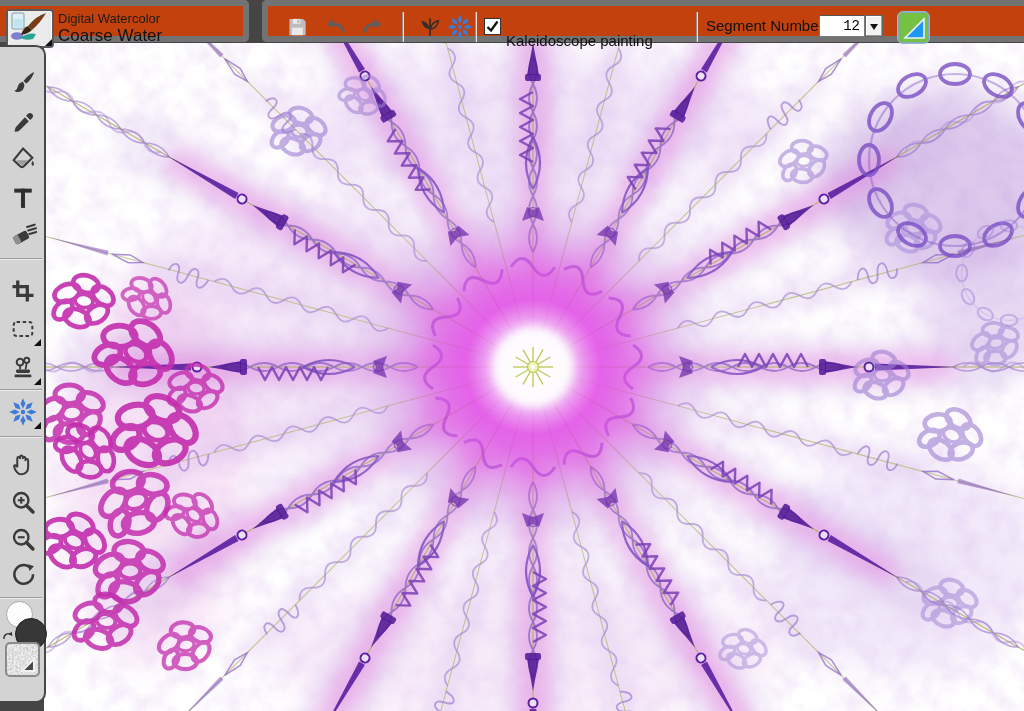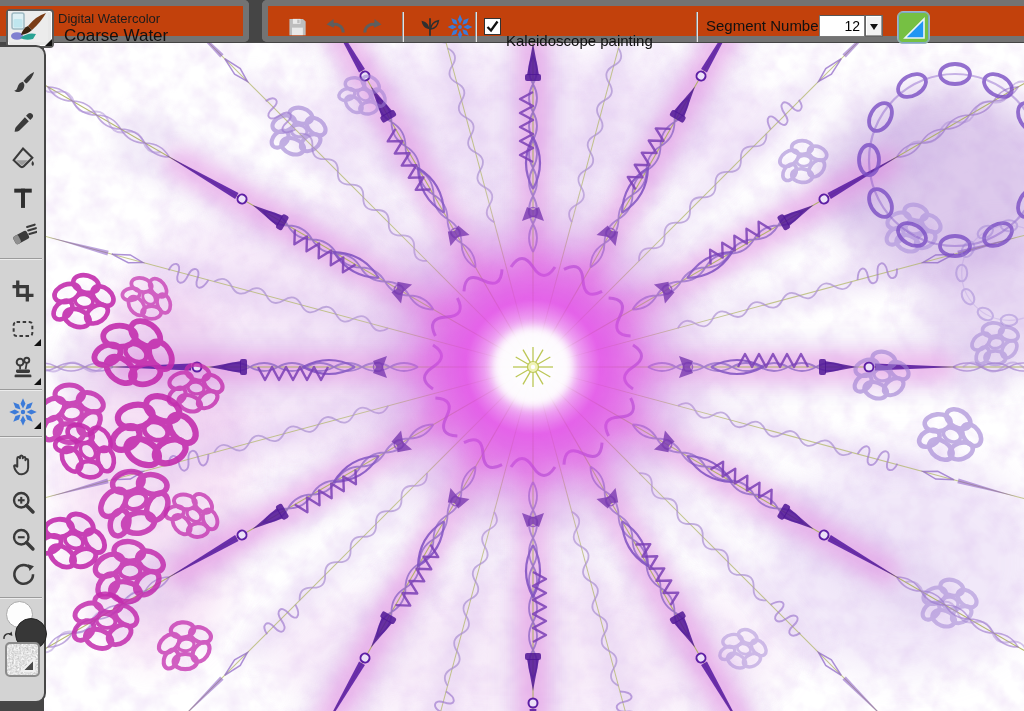--- a/index.html
+++ b/index.html
@@ -7,29 +7,29 @@
        font-family:"Liberation Sans",sans-serif;-webkit-font-smoothing:antialiased;}
   
   .canvas-area{position:absolute;left:44px;top:43px;width:980px;height:668px;background:#fff;}
   
   .panel{background:#c2410c;border:6px solid #737373;box-sizing:border-box;}
   .topbar-left{position:absolute;left:0;top:0;width:249px;height:42px;border-left:none;border-radius:0 5px 5px 0;}
   .topbar-main{position:absolute;left:262px;top:0;width:762px;height:42px;border-right:none;border-radius:5px 0 0 5px;}
   .brush-chip{position:absolute;left:6px;top:3px;width:44px;height:35px;background:#e8e8e8;
        border:2px solid #5a5a5a;border-radius:4px;box-shadow:inset 0 0 0 1px #fff;cursor:pointer;}
   .brush-cat{position:absolute;left:58px;top:5px;font-size:13px;color:#1c1c1c;}
-  .brush-name{position:absolute;left:64px;top:20px;font-size:17px;color:#111;}
+  .brush-name{position:absolute;left:58px;top:20px;font-size:17px;color:#111;}
   .tb-btn{position:absolute;top:8px;width:26px;height:26px;border:none;background:transparent;padding:0;cursor:pointer;}
   .tb-sep{position:absolute;top:6px;width:1px;height:30px;background:#8f8f8f;box-shadow:1px 0 0 #e2e2e2;}
   .checkbox{position:absolute;left:216px;top:12px;width:17px;height:17px;background:#fff;border:1px solid #333;box-sizing:border-box;cursor:pointer;}
   .cb-label{position:absolute;left:238px;top:26px;font-size:15px;color:#111;cursor:default;}
   .seg-label{position:absolute;left:438px;top:11px;font-size:15px;color:#111;}
   .seg-input{position:absolute;left:551px;top:9px;width:40px;height:20px;border:1px solid #7a7a7a;
        border-top-color:#555;background:#fff;font-size:14px;text-align:right;padding:0 4px 0 0;
-       font-family:Liberation Sans, sans-serif;color:#000;}
+       font-family:Liberation Mono, monospace;color:#000;}
   .seg-drop{position:absolute;left:597px;top:9px;width:18px;height:22px;background:#f2f2f2;
        border:1px solid #666;box-sizing:border-box;cursor:pointer;box-shadow:inset -1px -1px 0 #9a9a9a, inset 1px 1px 0 #fff;}
   .seg-drop:after{content:"";position:absolute;left:4px;top:8px;border:4px solid transparent;border-top:6px solid #111;}
   .color-swatch{position:absolute;left:629px;top:5px;width:31px;height:31px;border-radius:6px;cursor:pointer;
        border:1px solid #9fb6c8;box-shadow:0 0 0 1px #7fa8c8 inset;}
   
   .tools{position:absolute;left:0;top:45px;width:46px;height:658px;background:#d3d3d3;
        border:2px solid #474747;border-left:none;border-radius:0 10px 10px 0;box-sizing:border-box;}
   .tool{position:absolute;left:9px;width:28px;height:28px;background:transparent;border:none;padding:0;cursor:pointer;}
   .tool svg{display:block;}

